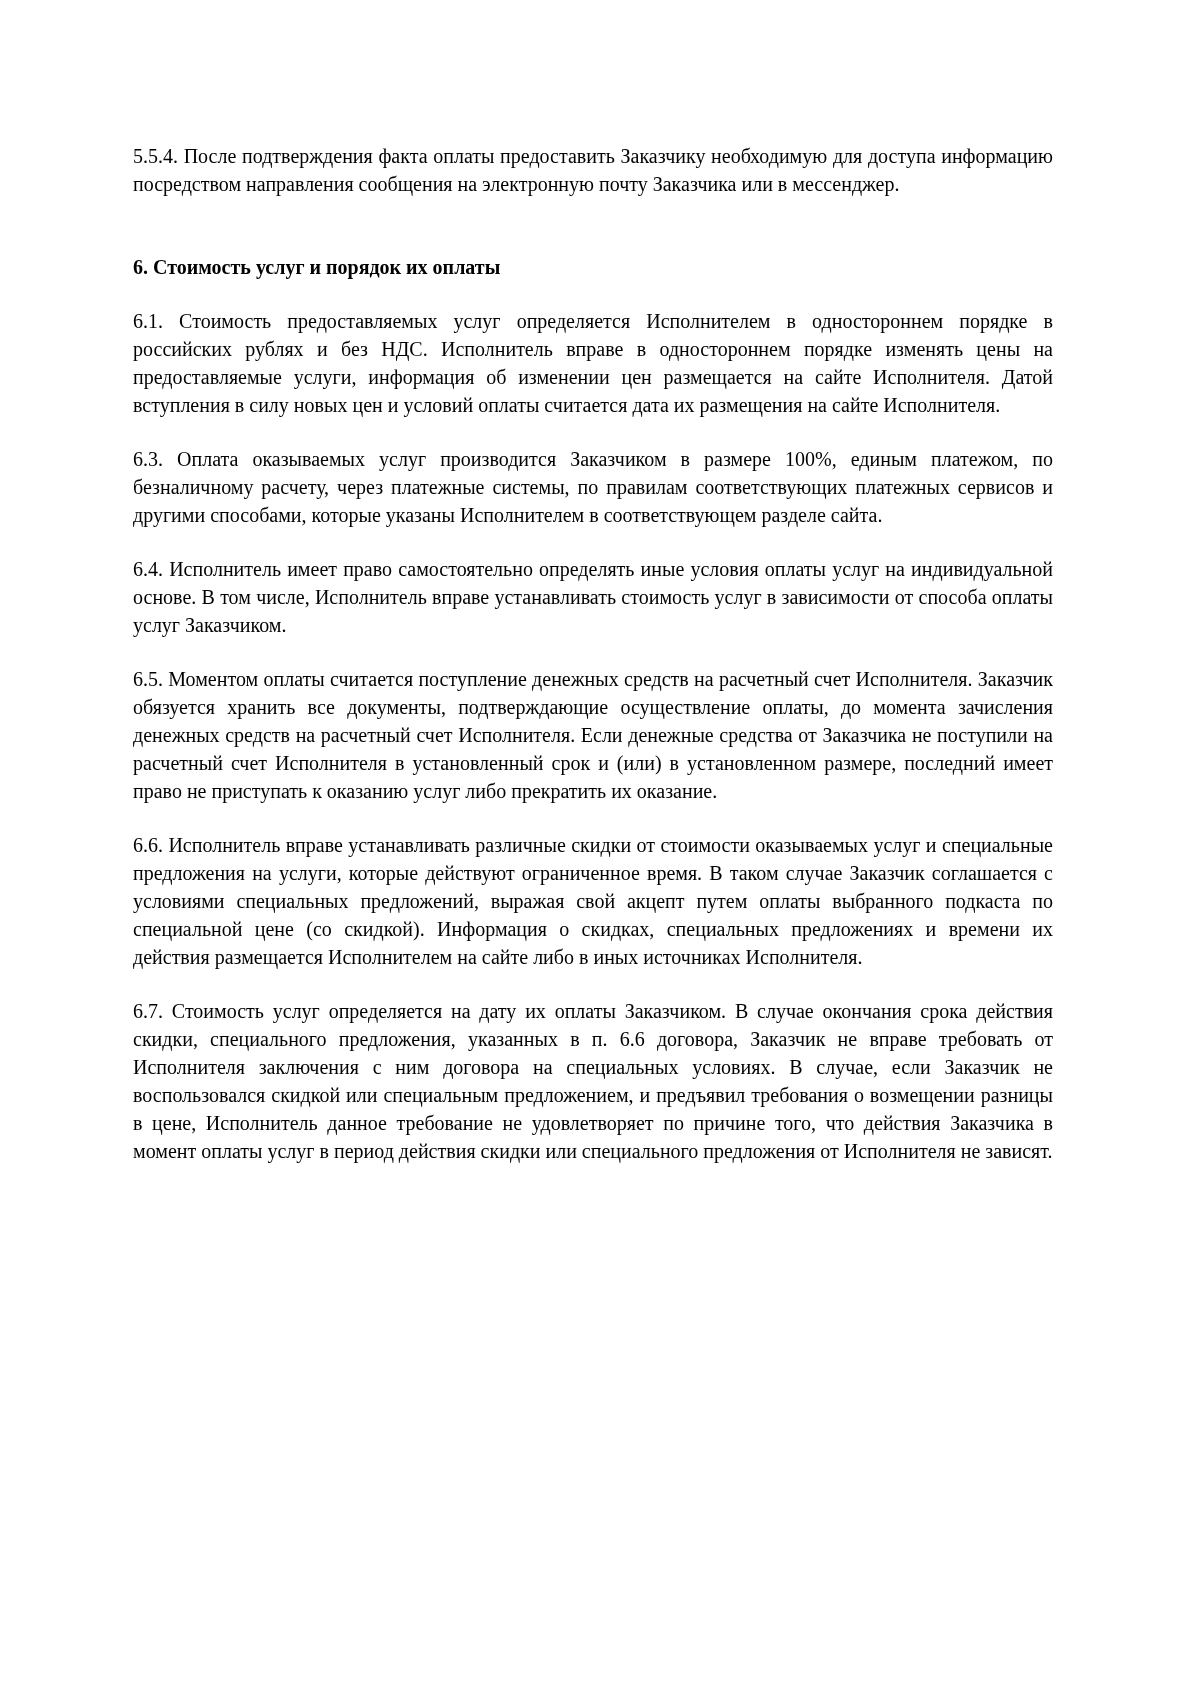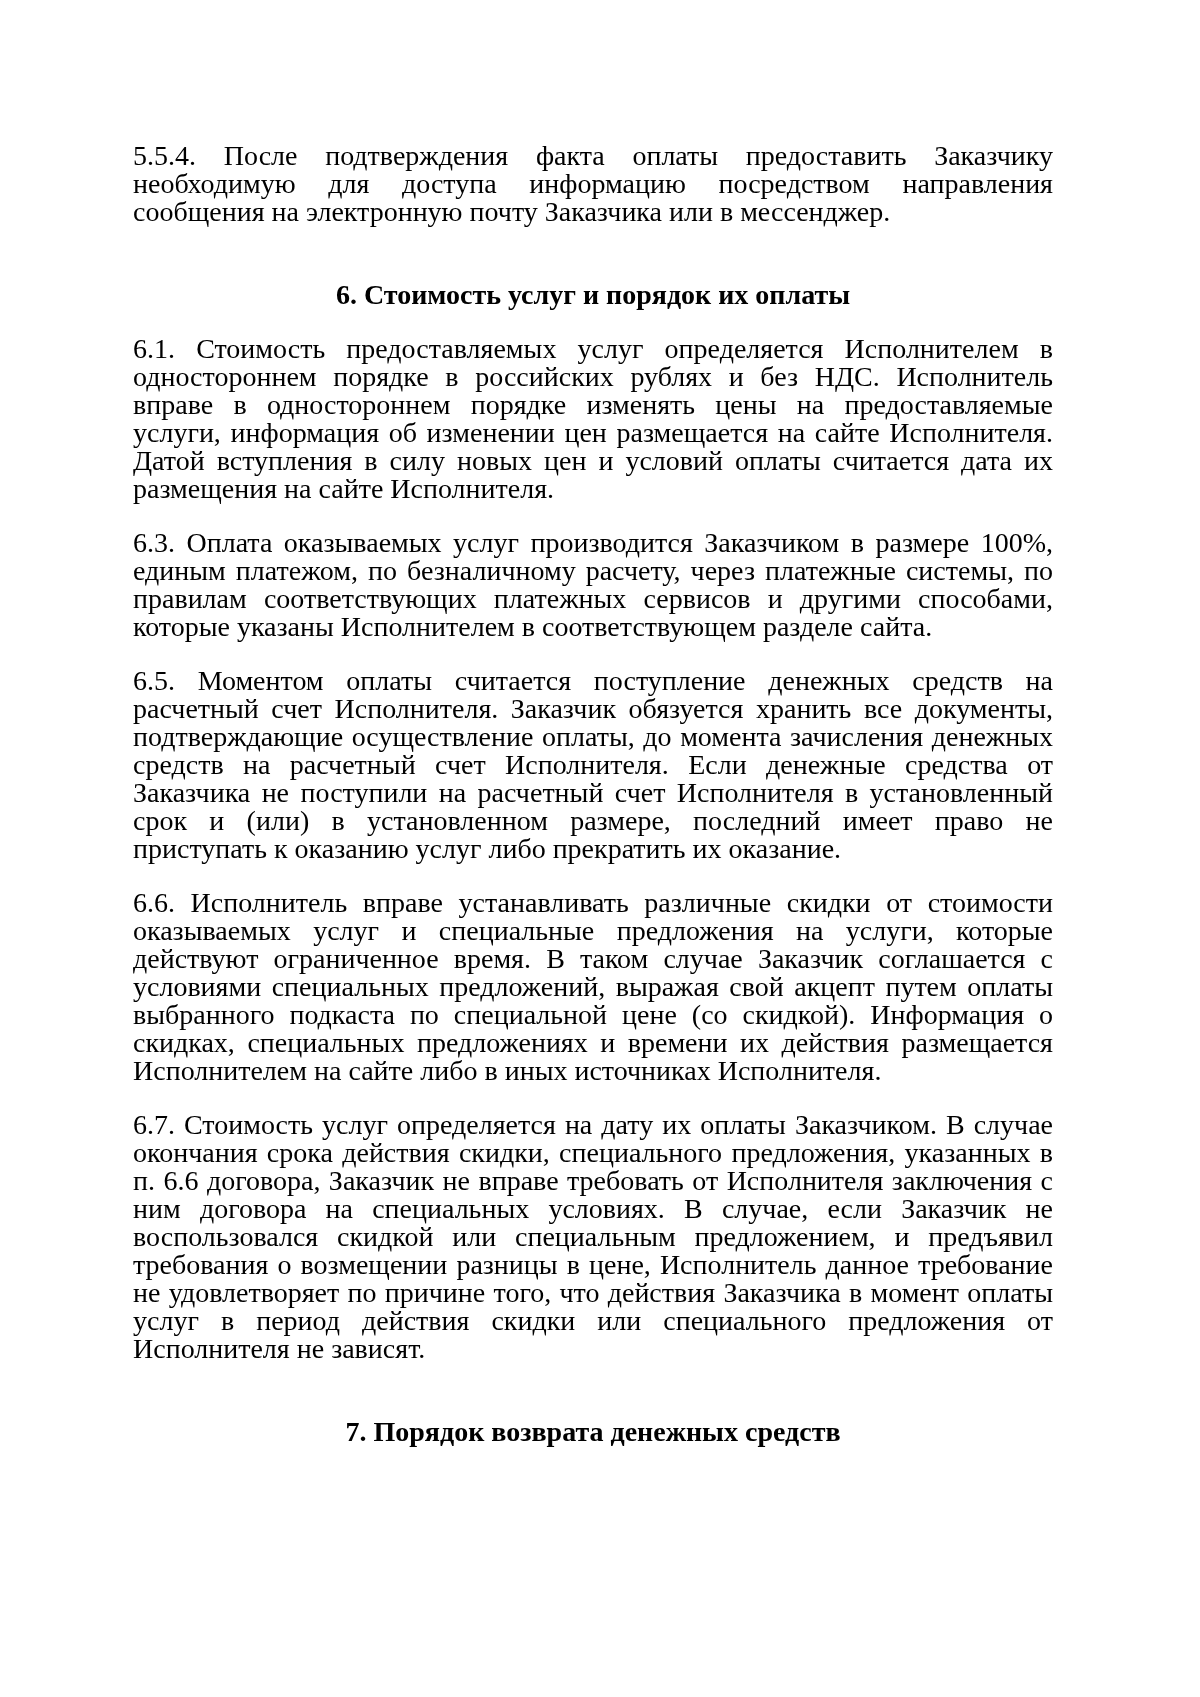--- a/index.html
+++ b/index.html
@@ -9,48 +9,48 @@
   }
   .page {
     position: relative;
     width: 1200px;
     height: 1697px;
     background: #ffffff;
     box-sizing: border-box;
     padding: 142px 147px 40px 133px;
     color: #000000;
     font-family: "Liberation Serif", "DejaVu Serif", serif;
-    font-size: 28px;
+    font-size: 20px;
     line-height: 28px;
     overflow: hidden;
   }
   .doc-body {
     width: 100%;
   }
   .para {
     margin: 0 0 26px 0;
     text-align: justify;
     text-justify: inter-word;
   }
   .heading {
     margin: 55px 0 26px 0;
     font-weight: bold;
-    text-align: center;
+    text-align: left;
   }
   .doc-body > :first-child {
     margin-top: 0;
   }
 </style>
 </head>
 <body>
 
 <div class="page" style="background: rgb(255, 255, 255); color: rgb(0, 0, 0);">
   <div class="doc-body" id="doc-body">
       <p class="para">5.5.4. После подтверждения факта оплаты предоставить Заказчику необходимую для доступа информацию посредством направления сообщения на электронную почту Заказчика или в мессенджер.</p>
       <p class="heading">6. Стоимость услуг и порядок их оплаты</p>
       <p class="para">6.1. Стоимость предоставляемых услуг определяется Исполнителем в одностороннем порядке в российских рублях и без НДС. Исполнитель вправе в одностороннем порядке изменять цены на предоставляемые услуги, информация об изменении цен размещается на сайте Исполнителя. Датой вступления в силу новых цен и условий оплаты считается дата их размещения на сайте Исполнителя.</p>
       <p class="para">6.3. Оплата оказываемых услуг производится Заказчиком в размере 100%, единым платежом, по безналичному расчету, через платежные системы, по правилам соответствующих платежных сервисов и другими способами, которые указаны Исполнителем в соответствующем разделе сайта.</p>
+      <p class="para">6.4. Исполнитель имеет право самостоятельно определять иные условия оплаты услуг на индивидуальной основе. В том числе, Исполнитель вправе устанавливать стоимость услуг в зависимости от способа оплаты услуг Заказчиком.</p>
       <p class="para">6.5. Моментом оплаты считается поступление денежных средств на расчетный счет Исполнителя. Заказчик обязуется хранить все документы, подтверждающие осуществление оплаты, до момента зачисления денежных средств на расчетный счет Исполнителя. Если денежные средства от Заказчика не поступили на расчетный счет Исполнителя в установленный срок и (или) в установленном размере, последний имеет право не приступать к оказанию услуг либо прекратить их оказание.</p>
       <p class="para">6.6. Исполнитель вправе устанавливать различные скидки от стоимости оказываемых услуг и специальные предложения на услуги, которые действуют ограниченное время. В таком случае Заказчик соглашается с условиями специальных предложений, выражая свой акцепт путем оплаты выбранного подкаста по специальной цене (со скидкой). Информация о скидках, специальных предложениях и времени их действия размещается Исполнителем на сайте либо в иных источниках Исполнителя.</p>
       <p class="para">6.7. Стоимость услуг определяется на дату их оплаты Заказчиком. В случае окончания срока действия скидки, специального предложения, указанных в п. 6.6 договора, Заказчик не вправе требовать от Исполнителя заключения с ним договора на специальных условиях. В случае, если Заказчик не воспользовался скидкой или специальным предложением, и предъявил требования о возмещении разницы в цене, Исполнитель данное требование не удовлетворяет по причине того, что действия Заказчика в момент оплаты услуг в период действия скидки или специального предложения от Исполнителя не зависят.</p>
-      <p class="heading">7. Порядок возврата денежных средств</p>
     </div>
 </div>
 
 </body></html>

